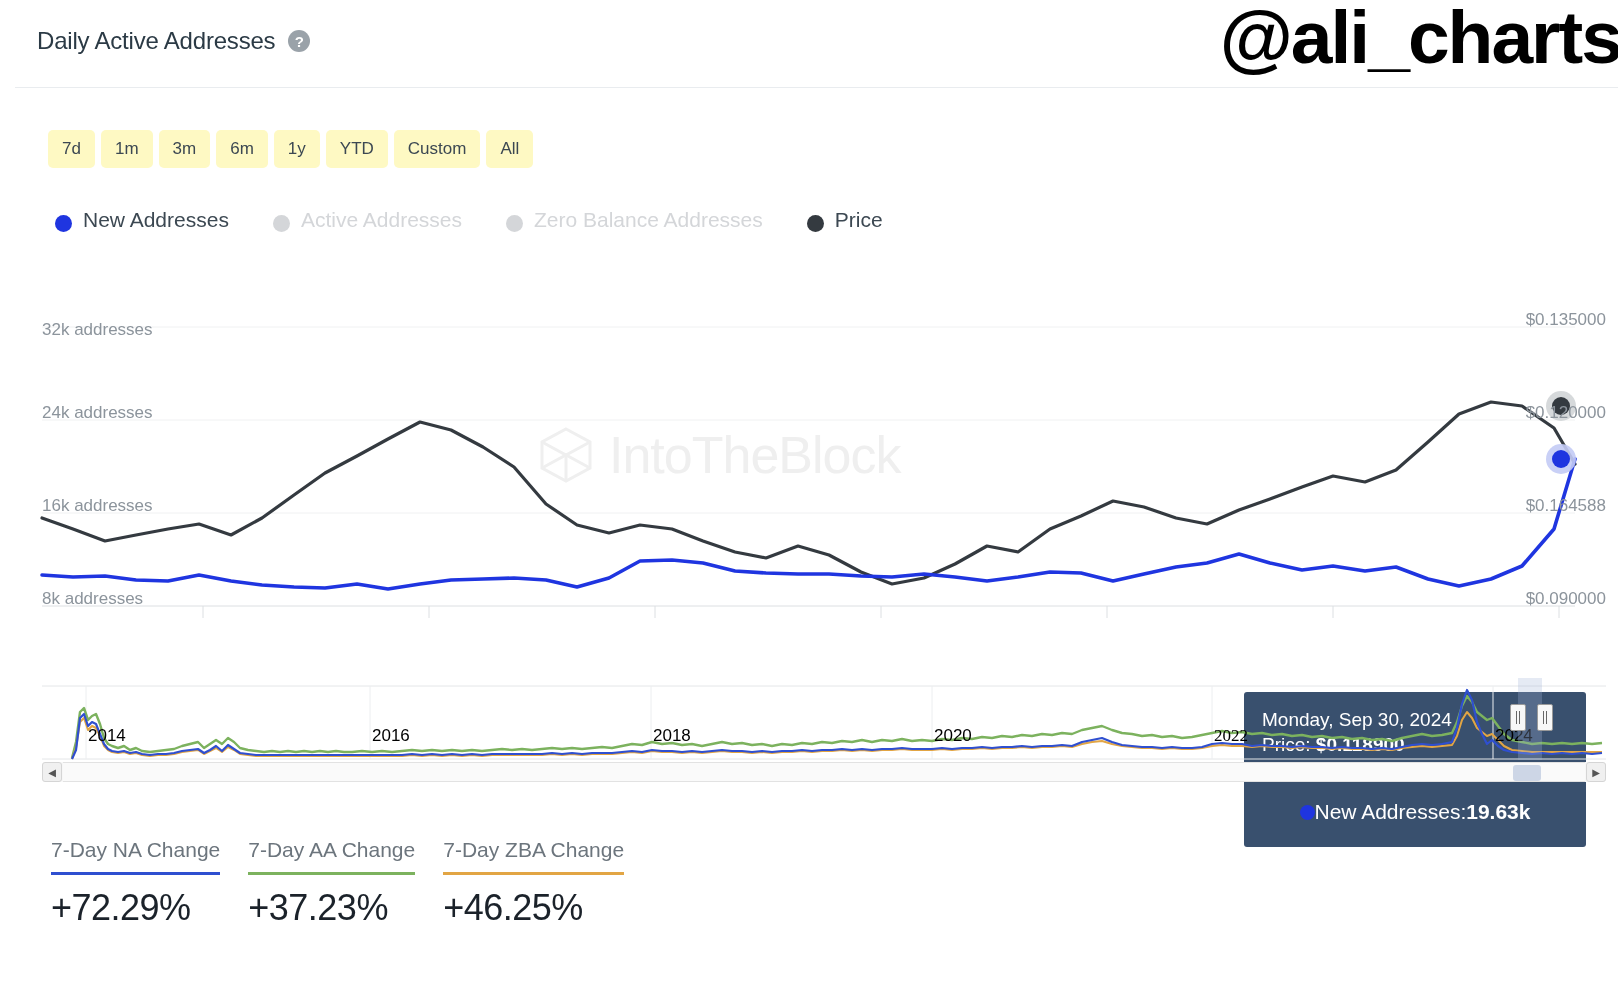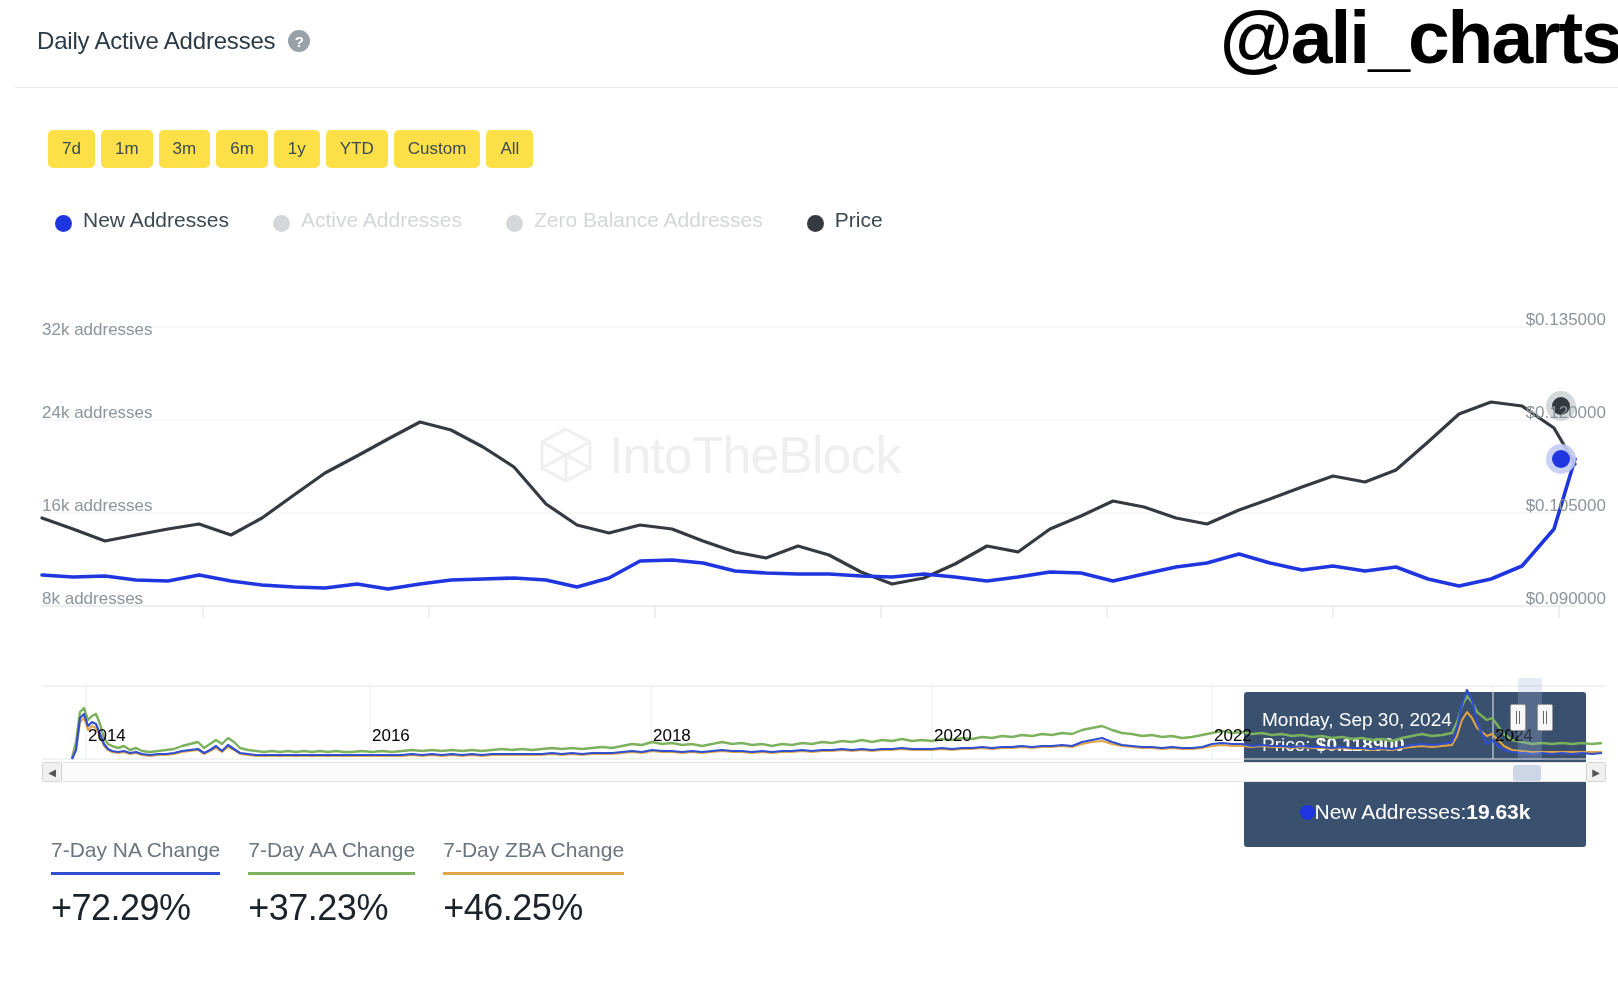--- a/index.html
+++ b/index.html
@@ -31,21 +31,21 @@
     font-size: 75px; font-weight: bold; color: #000;
     letter-spacing: -2px; white-space: nowrap;
   }
 
   
   .range-row {
     position: absolute; left: 33px; top: 130px;
     display: flex; gap: 6px;
   }
   .range-btn {
-    background: #fde047; border: none; border-radius: 5px;
+    background: #fef9c3; border: none; border-radius: 5px;
     padding: 9px 14px; font-size: 17px; color: #3c4852;
     font-family: "Liberation Sans", sans-serif; cursor: pointer;
     min-width: 46px; text-align: center;
   }
 
   
   .legend-row {
     position: absolute; left: 40px; top: 208px;
     display: flex; align-items: center; gap: 44px;
   }
@@ -228,21 +228,21 @@
       <circle cx="1546" cy="169" r="9" fill="#1f35e0"></circle>
     </svg>
 
     <div class="axis-label" style="left:27px;  top:30px;">32k addresses</div>
     <div class="axis-label" style="left:27px;  top:113px;">24k addresses</div>
     <div class="axis-label" style="left:27px;  top:206px;">16k addresses</div>
     <div class="axis-label" style="left:27px;  top:299px;">8k addresses</div>
 
     <div class="axis-label" style="right:27px; top:20px;">$0.135000</div>
     <div class="axis-label" style="right:27px; top:113px;">$0.120000</div>
-    <div class="axis-label" style="right:27px; top:206px;">$0.105000</div>
+    <div class="axis-label" style="right:27px; top:206px;">$0.164588</div>
     <div class="axis-label" style="right:27px; top:299px;">$0.090000</div>
 
     <div class="tooltip">
       <div class="tt-line">Monday, Sep 30, 2024</div>
       <div class="tt-line">
         <span>Price:</span>
         <b>$0.118900</b>
       </div>
       <div class="tt-line">
         <span>Total:</span>
@@ -311,21 +311,21 @@
                 1260,68 1270,69 1280,69 1290,70 1300,69 1310,70 1320,70 1330,71 1340,70 1350,71 1360,69 1370,67
                 1380,66 1390,67 1400,66 1410,64 1415,50 1420,26 1425,12 1430,22 1435,44 1440,56 1445,66 1450,62
                 1456,68 1462,72 1470,74 1480,75 1490,76 1500,75 1510,76 1520,75 1530,76 1540,75 1550,76 1560,75"></polyline>
     </svg>
 
     
     <div class="nav-year" style="left:48px;">2014</div>
     <div class="nav-year" style="left:332px;">2016</div>
     <div class="nav-year" style="left:613px;">2018</div>
     <div class="nav-year" style="left:894px;">2020</div>
-    <div class="nav-year" style="left:1174px;">2022</div>
+    <div class="nav-year" style="left:1174px;font-family:Liberation Serif, serif;">2022</div>
     <div class="nav-year" style="left:1455px;">2024</div>
 
     
     <div class="nav-mask" style="left:1476px; width:24px;"></div>
     <div class="nav-handle" style="left:1468px;">
         <i></i>
         <i></i>
       </div>
     <div class="nav-handle" style="left:1495px;">
         <i></i>

